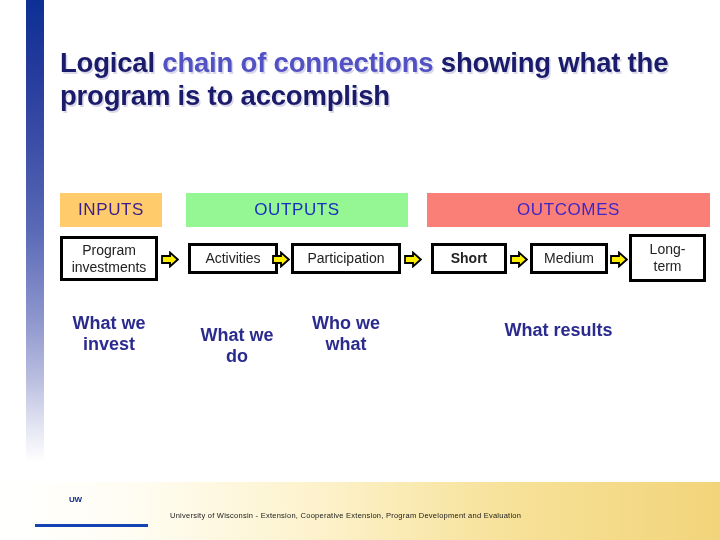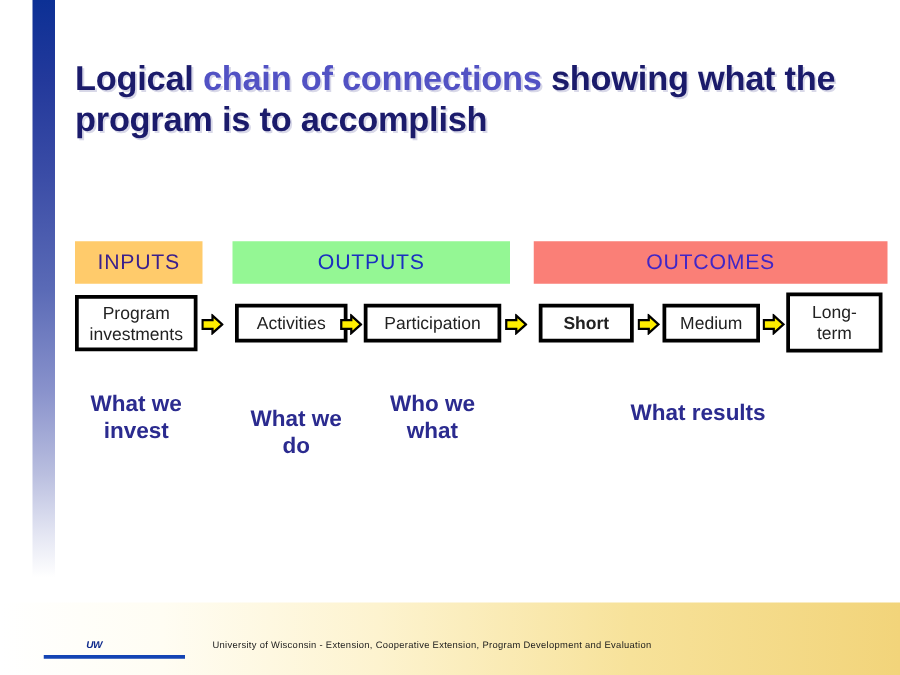--- a/index.html
+++ b/index.html
@@ -149,24 +149,23 @@
   #logo {
     position: absolute;
     left: 33px;
     top: 495px;
     width: 120px;
     height: 32px;
   }
   #logo-uw {
     position: absolute;
     left: 36px;
-    top: 16px;
+    top: 0px;
     font-size: 8px;
     font-weight: bold;
-    font-style: italic;
     color: #0f2a8c;
     letter-spacing: -0.3px;
   }
   #logo-word {
     position: absolute;
     left: 0px;
     top: 6px;
     font-size: 20px;
     font-weight: bold;
     font-style: italic;

